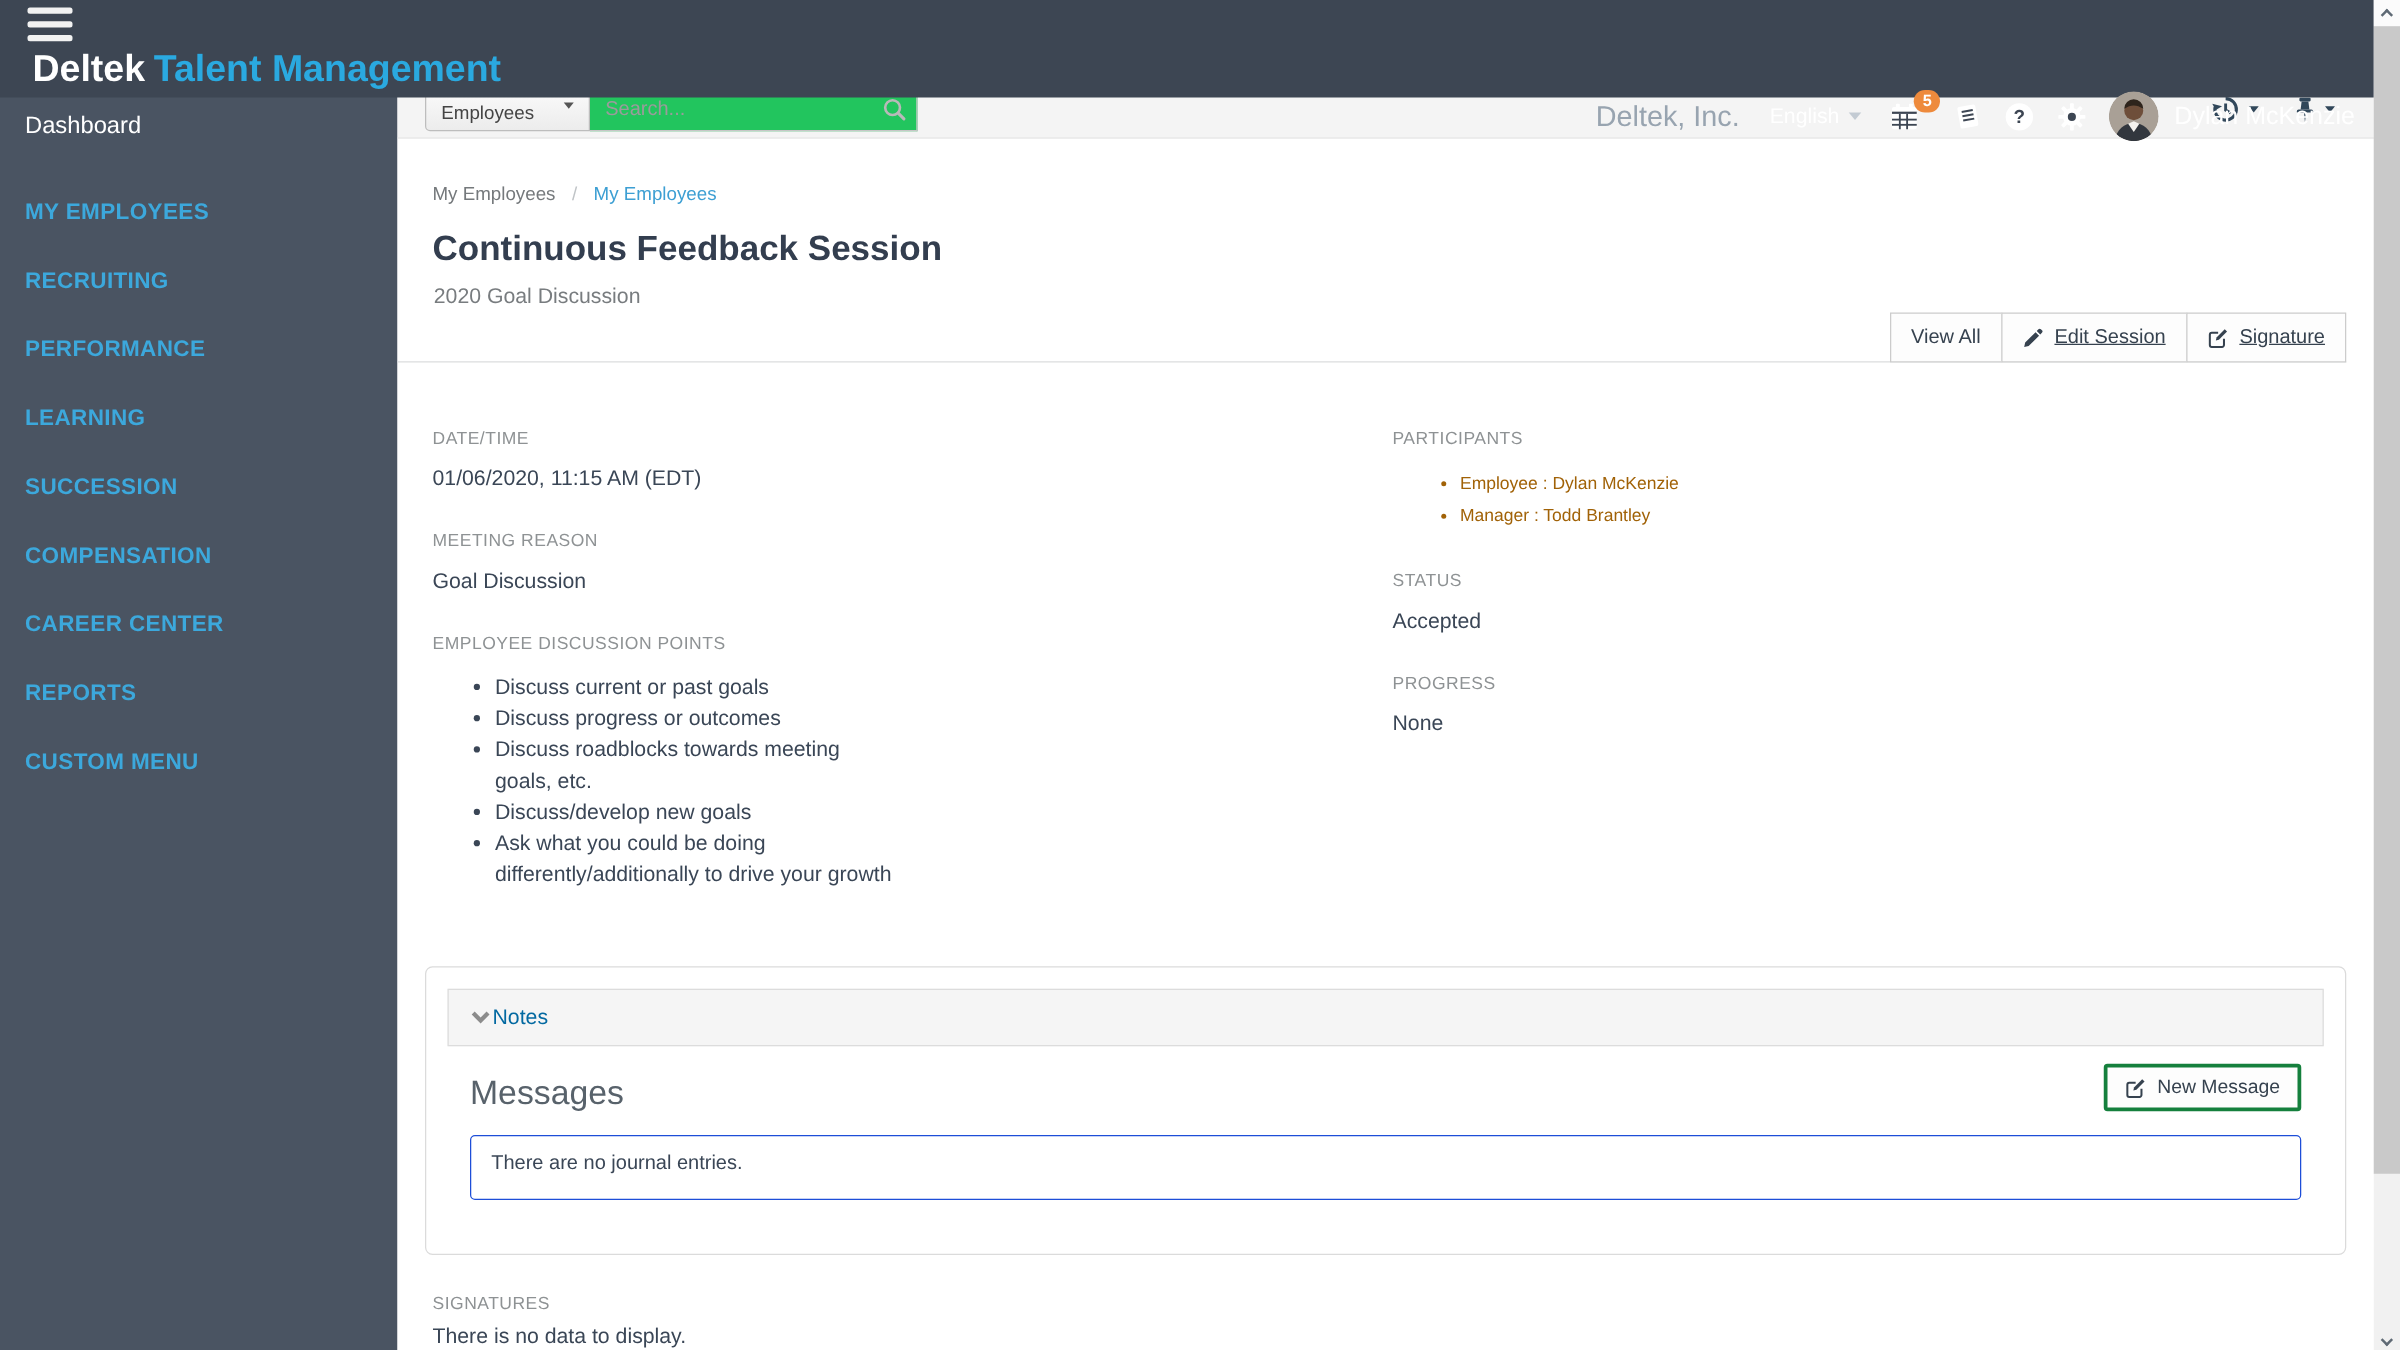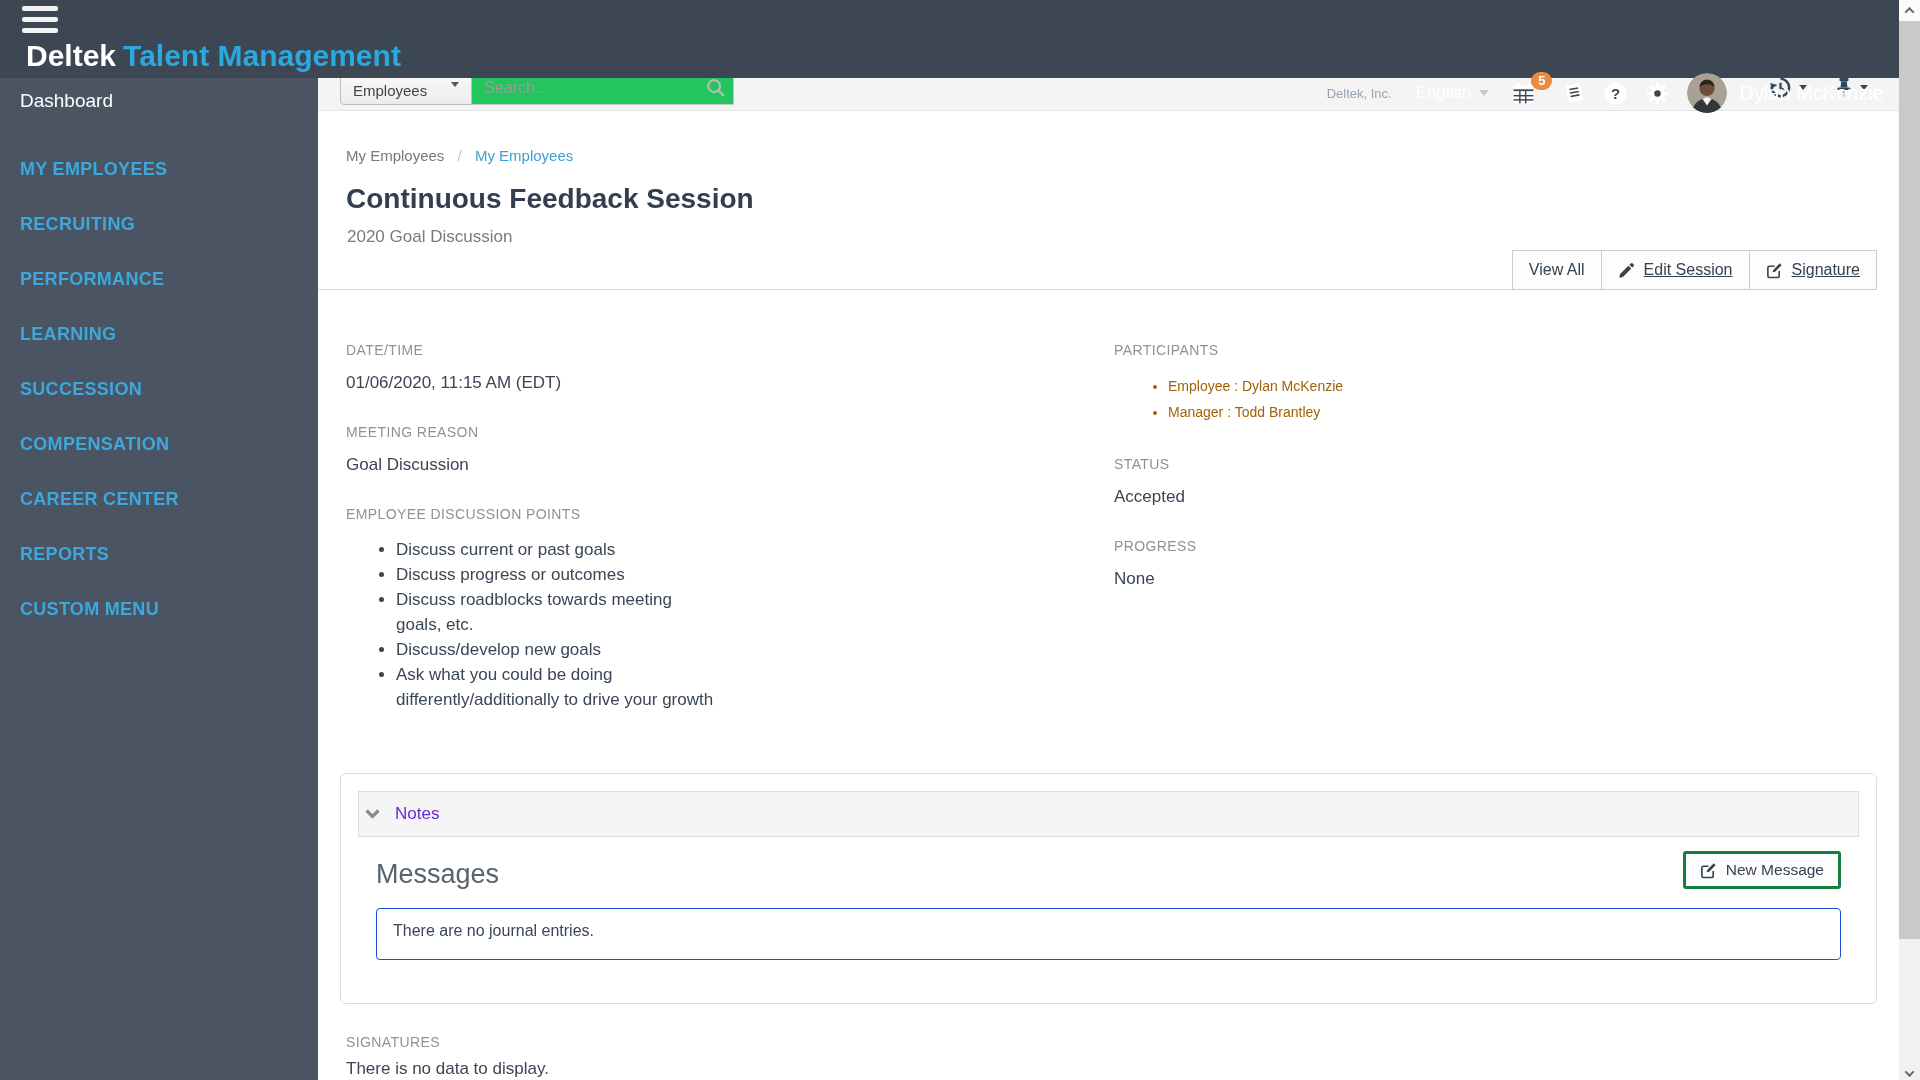--- a/index.html
+++ b/index.html
@@ -7,21 +7,21 @@
               font-family:"Liberation Sans", sans-serif; background:#fff; color:#3A4656; }
 
   
   .navbar { position:absolute; top:0; left:0; width:1920px; height:78px; background:#3D4653;
             display:flex; align-items:flex-start; z-index:5;flex-direction:column; }
   .hamburger { margin-left:22px; width:36px; cursor:pointer; }
   .hamburger span { display:block; height:5px; background:#F2F2F2; border-radius:2px; margin:6px 0; }
   .brand { margin-left:26px; font-size:30px; font-weight:bold; color:#fff; white-space:nowrap; }
   .brand .light { color:#2AA9E0; margin-left:7px; }
   .nav-right { margin-left:auto; display:flex; align-items:center; margin-right:36px; }
-  .company { color:#98A4B0; font-size:13px; margin-right:24px; }
+  .company { color:#98A4B0; font-size:23px; margin-right:24px; }
   .lang { color:#fff; font-size:17px; display:flex; align-items:center; gap:8px; margin-right:22px; cursor:pointer; }
   .caret { width:0; height:0; border-left:5px solid transparent; border-right:5px solid transparent;
            border-top:6px solid currentColor; display:inline-block; }
   .lang .caret { color:#C3CBD3; }
   .nav-icon { position:relative; margin-right:17px; display:flex; align-items:center; cursor:pointer; }
   .badge { position:absolute; top:-9px; right:-16px; background:#EE8A3C; color:#fff; font-size:13px;
            font-weight:bold; padding:2px 7px 3px; border-radius:9px; line-height:13px; }
   .avatar { width:40px; height:40px; border-radius:50%; overflow:hidden; margin-right:12px; cursor:pointer; flex:none; }
   .user-name { color:#fff; font-size:20px; white-space:nowrap; cursor:pointer; }
 
@@ -70,21 +70,21 @@
   .col-right { flex:1; }
   .sec { margin-bottom:31px; }
   .sec-label { font-size:14px; color:#8E9294; letter-spacing:.4px; margin-bottom:15px; }
   .sec-value { font-size:17px; color:#3A4656; }
   ul.points { margin:14px 0 0; padding-left:50px; max-width:372px; font-size:17px; color:#3A4656; line-height:25px; }
   ul.parts  { margin:12px 0 0; padding-left:54px; font-size:14px; color:#a16207; line-height:26px; }
 
   
   .notes-panel { margin:30px 22px 0; border:1px solid #DBDBDB; border-radius:6px; padding:17px; }
   .notes-header { height:46px; background:#F5F5F5; border:1px solid #DCDCDC; display:flex; align-items:center;
-                  gap:13px; padding:0 4px; cursor:pointer; font-size:17px; color:#6d28d9; }
+                  gap:0; padding:0 16px; cursor:pointer; font-size:17px; color:#0369a1; }
   .notes-body { position:relative; padding:8px 18px 26px; }
   .messages-title { font-size:27px; font-weight:400; color:#58626B; margin:14px 0 0; }
   .new-msg-btn { position:absolute; right:18px; top:14px; display:flex; align-items:center; gap:9px;
                  height:38px; padding:0 14px; background:#FDFDFD; border:3px solid #15803d; border-radius:3px;
                  color:#36424F; font-size:15.5px; font-family:inherit; cursor:pointer; }
   .msg-empty { margin-top:18px; border:1px solid #1d4ed8; border-radius:4px; padding:13px 16px 19px;
                font-size:16px; color:#3A4656; }
 
   
   .signatures { margin:30px 0 0 28px; }

